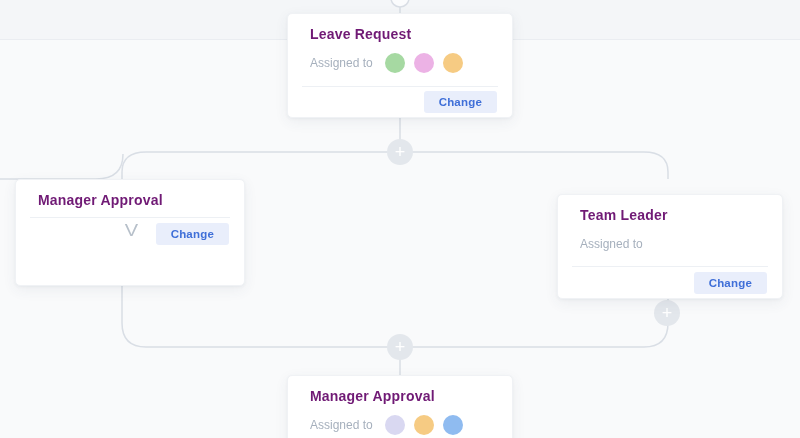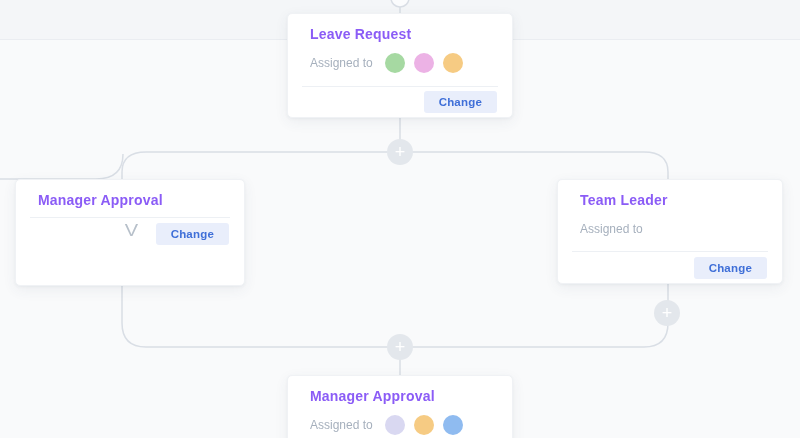--- a/index.html
+++ b/index.html
@@ -29,26 +29,26 @@
   }
 
   .card {
     position:absolute; background:#ffffff; border:1px solid #f0f2f5;
     border-radius:5px; z-index:3;
     box-shadow:0 4px 14px rgba(55,70,95,0.07), 0 1px 3px rgba(55,70,95,0.05);
     padding:12px 22px 0 22px; display:flex; flex-direction:column;
   }
   .card-top    { left:287px; top:13px;  width:226px; height:105px; }
   .card-left   { left:15px;  top:179px; width:230px; height:107px; }
-  .card-right  { left:557px; top:179px; width:226px; height:105px; }
+  .card-right  { left:557px; top:194px; width:226px; height:105px; }
   .card-bottom { left:287px; top:375px; width:226px; height:105px; }
 
   .card-title {
     font-size:14px; line-height:17px; font-weight:700;
-    color:#8b5cf6; letter-spacing:.2px; margin-bottom:10px;
+    color:#701a75; letter-spacing:.2px; margin-bottom:10px;
   }
   .card-left .card-title { margin-bottom:8px; }
 
   .assign-row { display:flex; align-items:center; height:20px; gap:12px; }
   .muted { font-size:12px; color:#a6b0bd;text-align:center; }
   .avatars { display:flex; align-items:center; gap:9px; }
   .avatar { width:20px; height:20px; border-radius:50%; display:inline-block; }
 
   .q-text { font-size:11.5px; line-height:14px; color:#9aa5b2; }
   .a-text { font-size:12px; line-height:14px; color:#49576a; margin-bottom:9px; }

